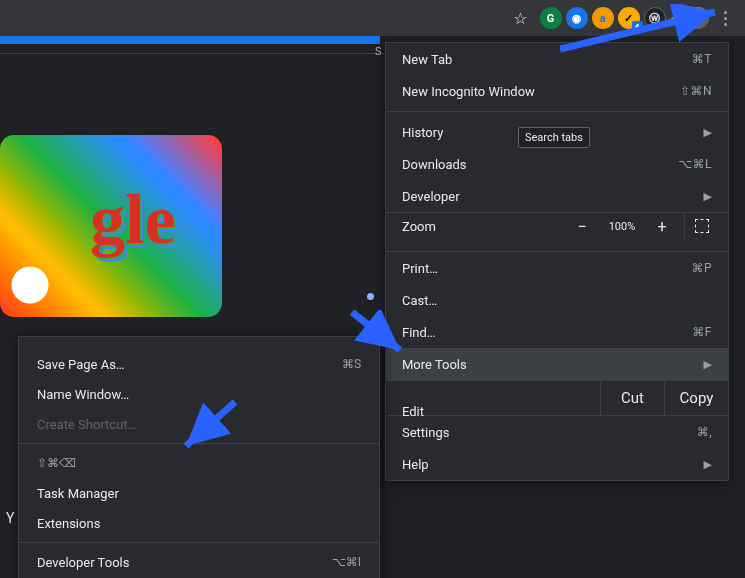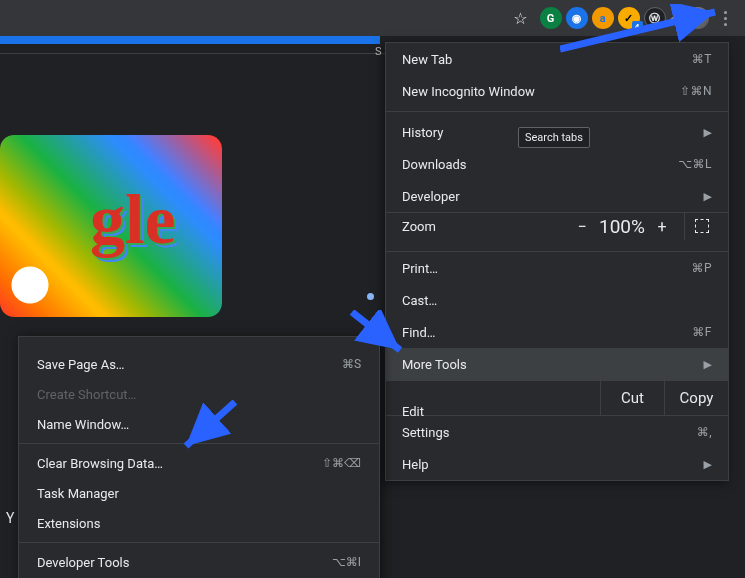--- a/index.html
+++ b/index.html
@@ -34,21 +34,21 @@
   .menu-row { display: flex; align-items: center; height: 32px; padding: 0 16px; cursor: pointer; }
   .menu-row:hover, .menu-row.hovered { background: #3c4043; }
   .menu-row .label { flex: 1; }
   .menu-row .shortcut { color: #9aa0a6; font-size: 12px; letter-spacing: 0.5px; }
   .menu-row .chev { color: #9aa0a6; font-size: 11px; }
   .sep { height: 1px; background: #3c4043; margin: 4px 0; }
   
   .zoom-row { display:flex; align-items:center; height:40px; padding:0 10px 12px 16px; border-top:1px solid #3c4043; border-bottom:1px solid #3c4043;}
   .zoom-row .zlabel { flex:1; }
   .zoom-btn { width:32px; text-align:center; color:#e8eaed; font-size:16px; cursor:pointer; }
-  .zoom-val { width:48px; text-align:center; font-size:19px; }
+  .zoom-val { width:48px; text-align:center; font-size:11px; }
   .fs-btn { width:34px; height:28px; display:flex; align-items:center; justify-content:center; border-left:1px solid #3c4043; margin-left:6px; cursor:pointer; }
   .fs-ic { width:14px; height:14px; border:1.5px dashed #e8eaed; }
 
   .edit-row { display:flex; align-items:center; height:36px; border-top:1px solid #3c4043; border-bottom:1px solid #3c4043; }
   .edit-row .elabel { flex:1; padding-left:16px;margin-top:26px; }
   .edit-btn { width:64px; height:100%; display:flex; align-items:center; justify-content:center; border-left:1px solid #3c4043; font-size:15px; cursor:pointer; }
 
   .tooltip { position:absolute; top:127px; left:518px; background:#202124; border:1px solid #5f6368; color:#e8eaed; font-size:11px; padding:3px 6px; border-radius:2px; z-index:50; }
 
   .submenu { position: absolute; top: 336px; left: 18px; width: 362px; background: #292a2d; border: 1px solid #3c4043; box-shadow: 2px 2px 12px rgba(0,0,0,0.6); font-size: 13px; padding: 12px 0; }
@@ -153,29 +153,28 @@
       <span class="label">Help</span>
       <span class="chev">▶</span>
     </div>
 </div>
 
 <div class="submenu">
   <div class="sub-row">
       <span class="label">Save Page As…</span>
       <span class="shortcut">⌘S</span>
     </div>
+  <div class="sub-row">
+      <span class="label">Name Window…</span>
+    </div>
   <div class="sub-row disabled">
       <span class="label">Create Shortcut…</span>
     </div>
-  <div class="sub-row">
-      <span class="label">Name Window…</span>
-    </div>
   <div class="sep"></div>
   <div class="sub-row">
-      <span class="label">Clear Browsing Data…</span>
       <span class="shortcut">⇧⌘⌫</span>
     </div>
   <div class="sub-row">
       <span class="label">Task Manager</span>
     </div>
   <div class="sub-row">
       <span class="label">Extensions</span>
     </div>
   <div class="sep"></div>
   <div class="sub-row">

